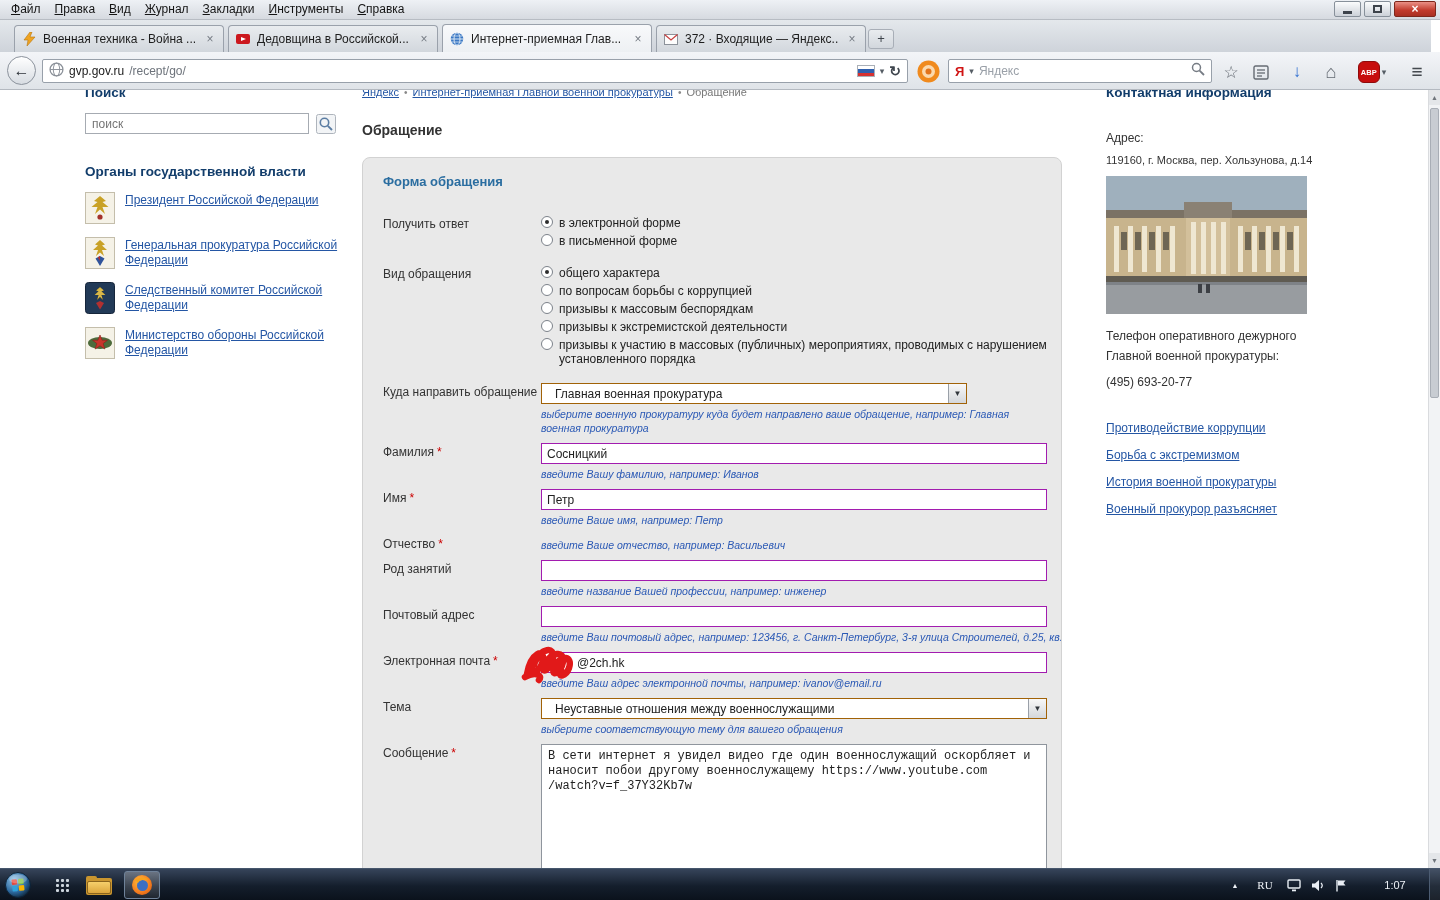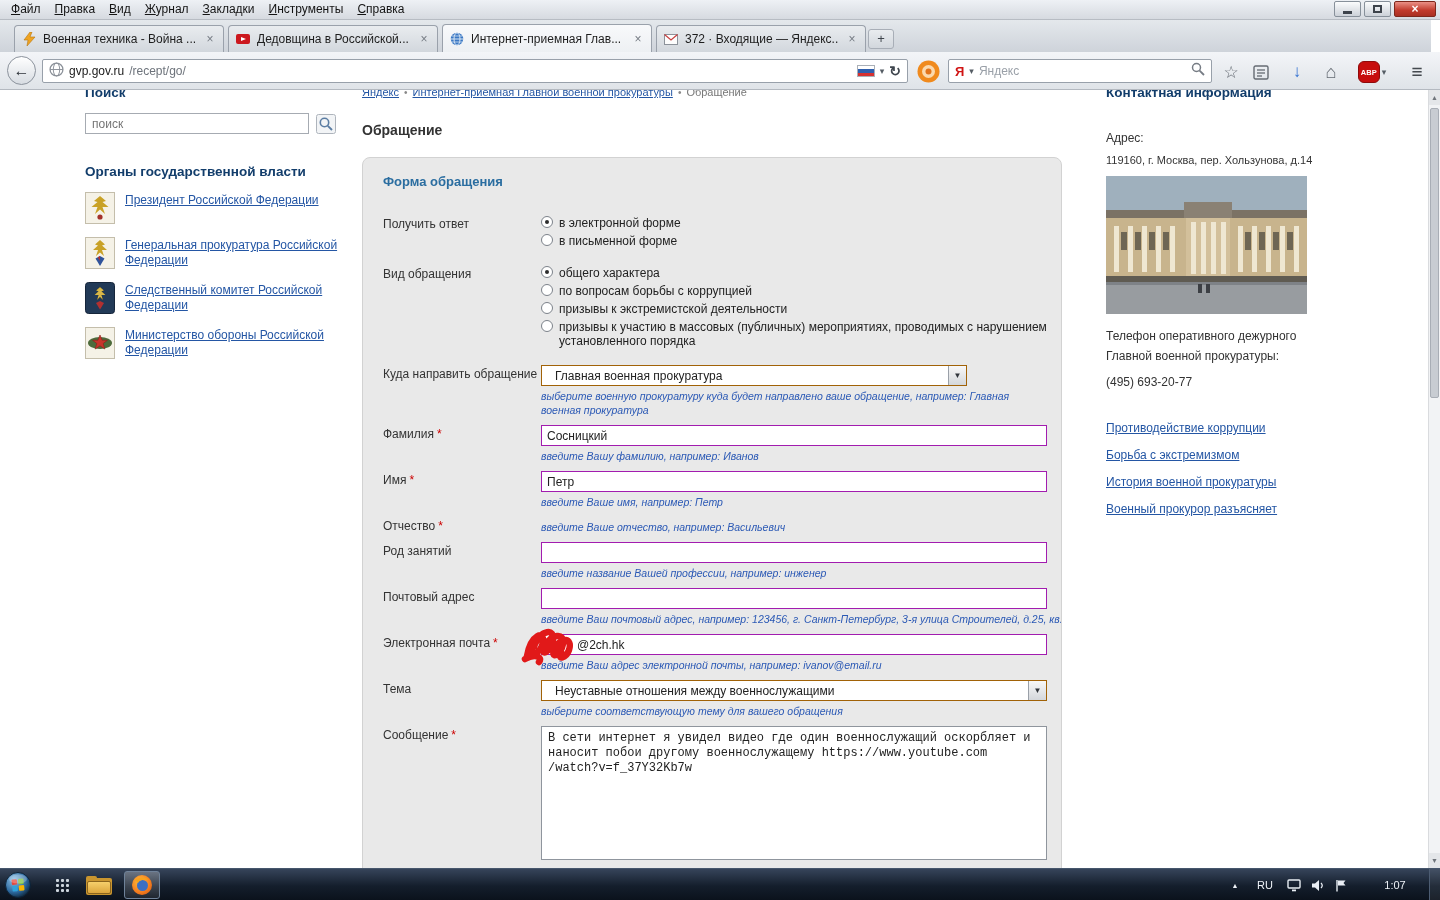--- a/index.html
+++ b/index.html
@@ -147,21 +147,21 @@
   #tb-folder { position:absolute; left:86px; top:7px; width:26px; height:19px; }
   .folder-back { position:absolute; left:0; top:2px; width:26px; height:17px; background:#c9952f; border-radius:2px; }
   .folder-tab { position:absolute; left:0; top:0; width:11px; height:5px; background:#c9952f; border-radius:2px 2px 0 0; }
   .folder-front { position:absolute; left:1px; top:5px; width:24px; height:13px;
     background:linear-gradient(#f6cf6b,#dca63d); border-radius:2px; border:1px solid #8a641d; }
   #tb-ff { position:absolute; left:124px; top:2px; width:36px; height:28px;
     border:1px solid #6f8299; border-radius:3px; background:linear-gradient(rgba(255,255,255,.28),rgba(255,255,255,.08));
     display:flex; align-items:center; justify-content:center; }
   .tray { position:absolute; top:0; height:32px; display:flex; align-items:center; justify-content:center; color:#eef2f7; }
   #tray-up { right:196px; width:18px; font-size:7px; }
-  #tray-lang { right:162px; width:26px; font-size:11px; }
+  #tray-lang { right:162px; width:26px; font-size:11px;font-family:Liberation Serif, serif; }
   #tray-net { right:136px; width:20px; } #tray-vol { right:112px; width:20px; } #tray-flag { right:90px; width:18px; }
   #tray-clock { right:20px; width:50px; font-size:11px; }
   #show-desktop { position:absolute; right:0; top:0; width:11px; height:32px;
     border-left:1px solid #4c5c72; background:rgba(255,255,255,.07); }
 </style>
 </head>
 <body>
 
 <div id="titlebar">
   <span class="menu-item">Файл</span>
@@ -371,20 +371,24 @@
         <div class="row radio-row">
           <div class="row-label">Вид обращения</div>
           <div class="row-field">
             <div class="radio-line">
                 <span class="radio checked"></span>
                 <span class="opt">общего характера</span>
               </div>
             <div class="radio-line">
                 <span class="radio"></span>
                 <span class="opt">по вопросам борьбы с коррупцией</span>
+              </div>
+            <div class="radio-line">
+                <span class="radio"></span>
+                <span class="opt">призывы к массовым беспорядкам</span>
               </div>
             <div class="radio-line">
                 <span class="radio"></span>
                 <span class="opt">призывы к экстремистской деятельности</span>
               </div>
             <div class="radio-line">
                 <span class="radio"></span>
                 <span class="opt">призывы к участию в массовых (публичных) мероприятиях, проводимых с нарушением установленного порядка</span>
               </div>
           </div>

